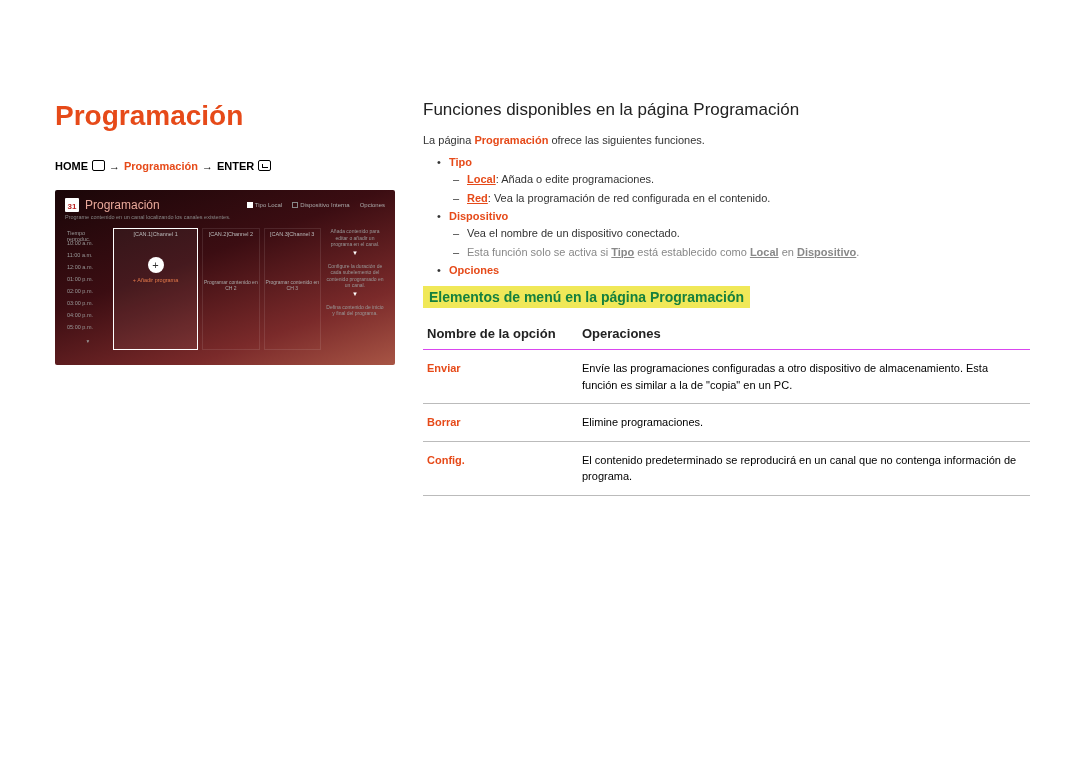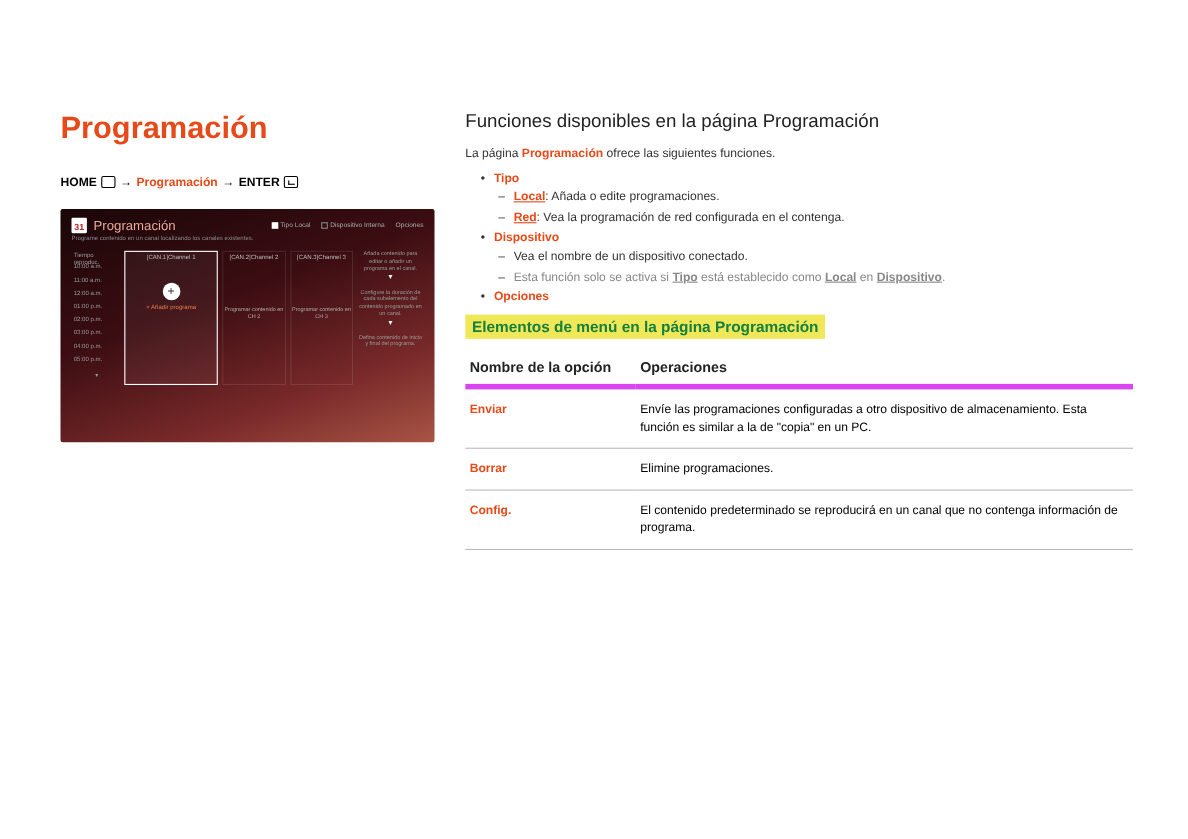--- a/index.html
+++ b/index.html
@@ -33,21 +33,21 @@
   .bc-icon {
     display: inline-block; width: 13px; height: 11px;
     border: 1px solid #000; border-radius: 2px; position: relative;
   }
   .bc-icon.enter::after {
     content: ""; position: absolute; left: 3px; top: 3px;
     width: 5px; height: 3px; border-left: 1px solid #000; border-bottom: 1px solid #000;
   }
   
   .mock {
-    width: 340px; height: 212px;
+    width: 340px; height: 175px;
     background: linear-gradient(160deg, #1a0608 0%, #3b0d12 40%, #7a2a2a 75%, #a85545 100%);
     border-radius: 2px; color: #ccc;
     padding: 8px 10px; position: relative; font-size: 6.2px;
     overflow: hidden;
   }
   .mock-header { display: flex; align-items: center; gap: 6px; margin-bottom: 2px; }
   .cal-icon { width: 14px; height: 14px; background: #fff; color: #b22; font-size: 8px; font-weight: bold;
     display: flex; align-items: flex-end; justify-content: center; border-radius: 1px; padding-bottom: 1px; }
   .mock-title { color: #e8a89a; font-size: 12px; font-weight: 300; }
   .mock-tabs { margin-left: auto; display: flex; gap: 10px; font-size: 6px; color: #aaa; }
@@ -85,21 +85,21 @@
   .sub .kw { font-weight: 700; text-decoration: underline; }
   .sub .kw.accent { color: #e64a19; }
   .note { color: #888; }
   .note .kw { color: #888; }
   .subsection {
     background: #f0e858; color: #15803d; font-weight: 700;
     font-size: 14px; padding: 3px 6px; display: inline-block; margin-bottom: 12px;
   }
   table.opts { width: 100%; border-collapse: collapse; font-size: 11px; }
   table.opts th { text-align: left; font-size: 13px; font-weight: 700; color: #222;
-    padding: 6px 4px 8px; border-bottom: 5px solid #d946ef; }
+    padding: 6px 4px 8px; border-bottom: 1px solid #d946ef; }
   table.opts th:first-child { width: 155px; }
   table.opts td { padding: 10px 4px; border-bottom: 0.5px solid #bbb; vertical-align: top; line-height: 1.5; }
   table.opts td.name { color: #e64a19; font-weight: 700; }
 </style>
 </head>
 <body>
 
 <div class="left-col">
   <h1 class="page-title">Programación</h1>
 
@@ -171,21 +171,21 @@
   <h2 class="section-title">Funciones disponibles en la página Programación</h2>
   <p class="intro">
     <span>La página </span><span class="accent">Programación</span><span> ofrece las siguientes funciones.</span>
   </p>
 
   <ul class="features">
     <li>
       <span class="label">Tipo</span>
       <ul class="sub">
         <li><span class="kw accent">Local</span><span>: Añada o edite programaciones.</span></li>
-        <li><span class="kw accent">Red</span><span>: Vea la programación de red configurada en el contenga.</span></li>
+        <li><span class="kw accent">Red</span><span>: Vea la programación de red configurada en el contenido.</span></li>
       </ul>
     </li>
     <li>
       <span class="label">Dispositivo</span>
       <ul class="sub">
         <li>Vea el nombre de un dispositivo conectado.</li>
         <li class="note">
           <span>Esta función solo se activa si </span><span class="kw">Tipo</span><span> está establecido como </span><span class="kw">Local</span><span> en </span><span class="kw">Dispositivo</span><span>.</span>
         </li>
       </ul>

